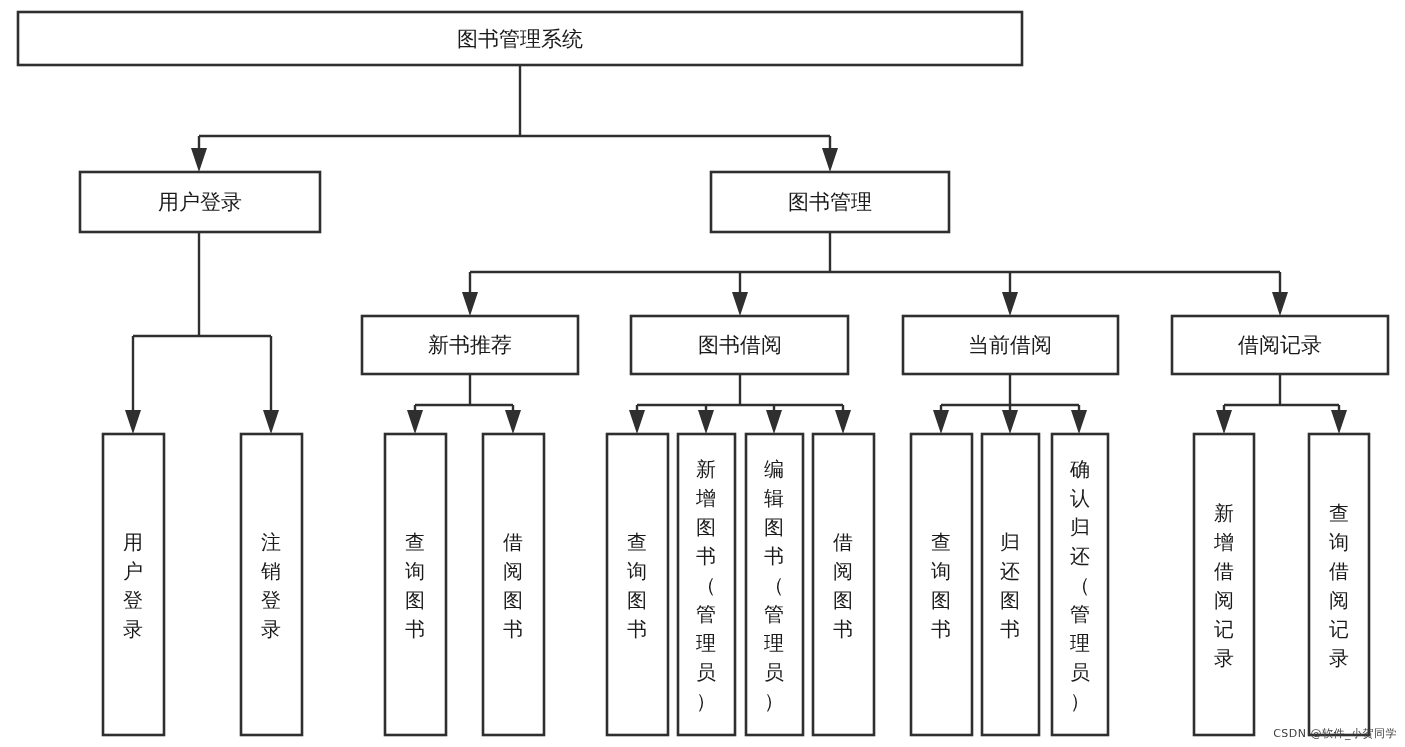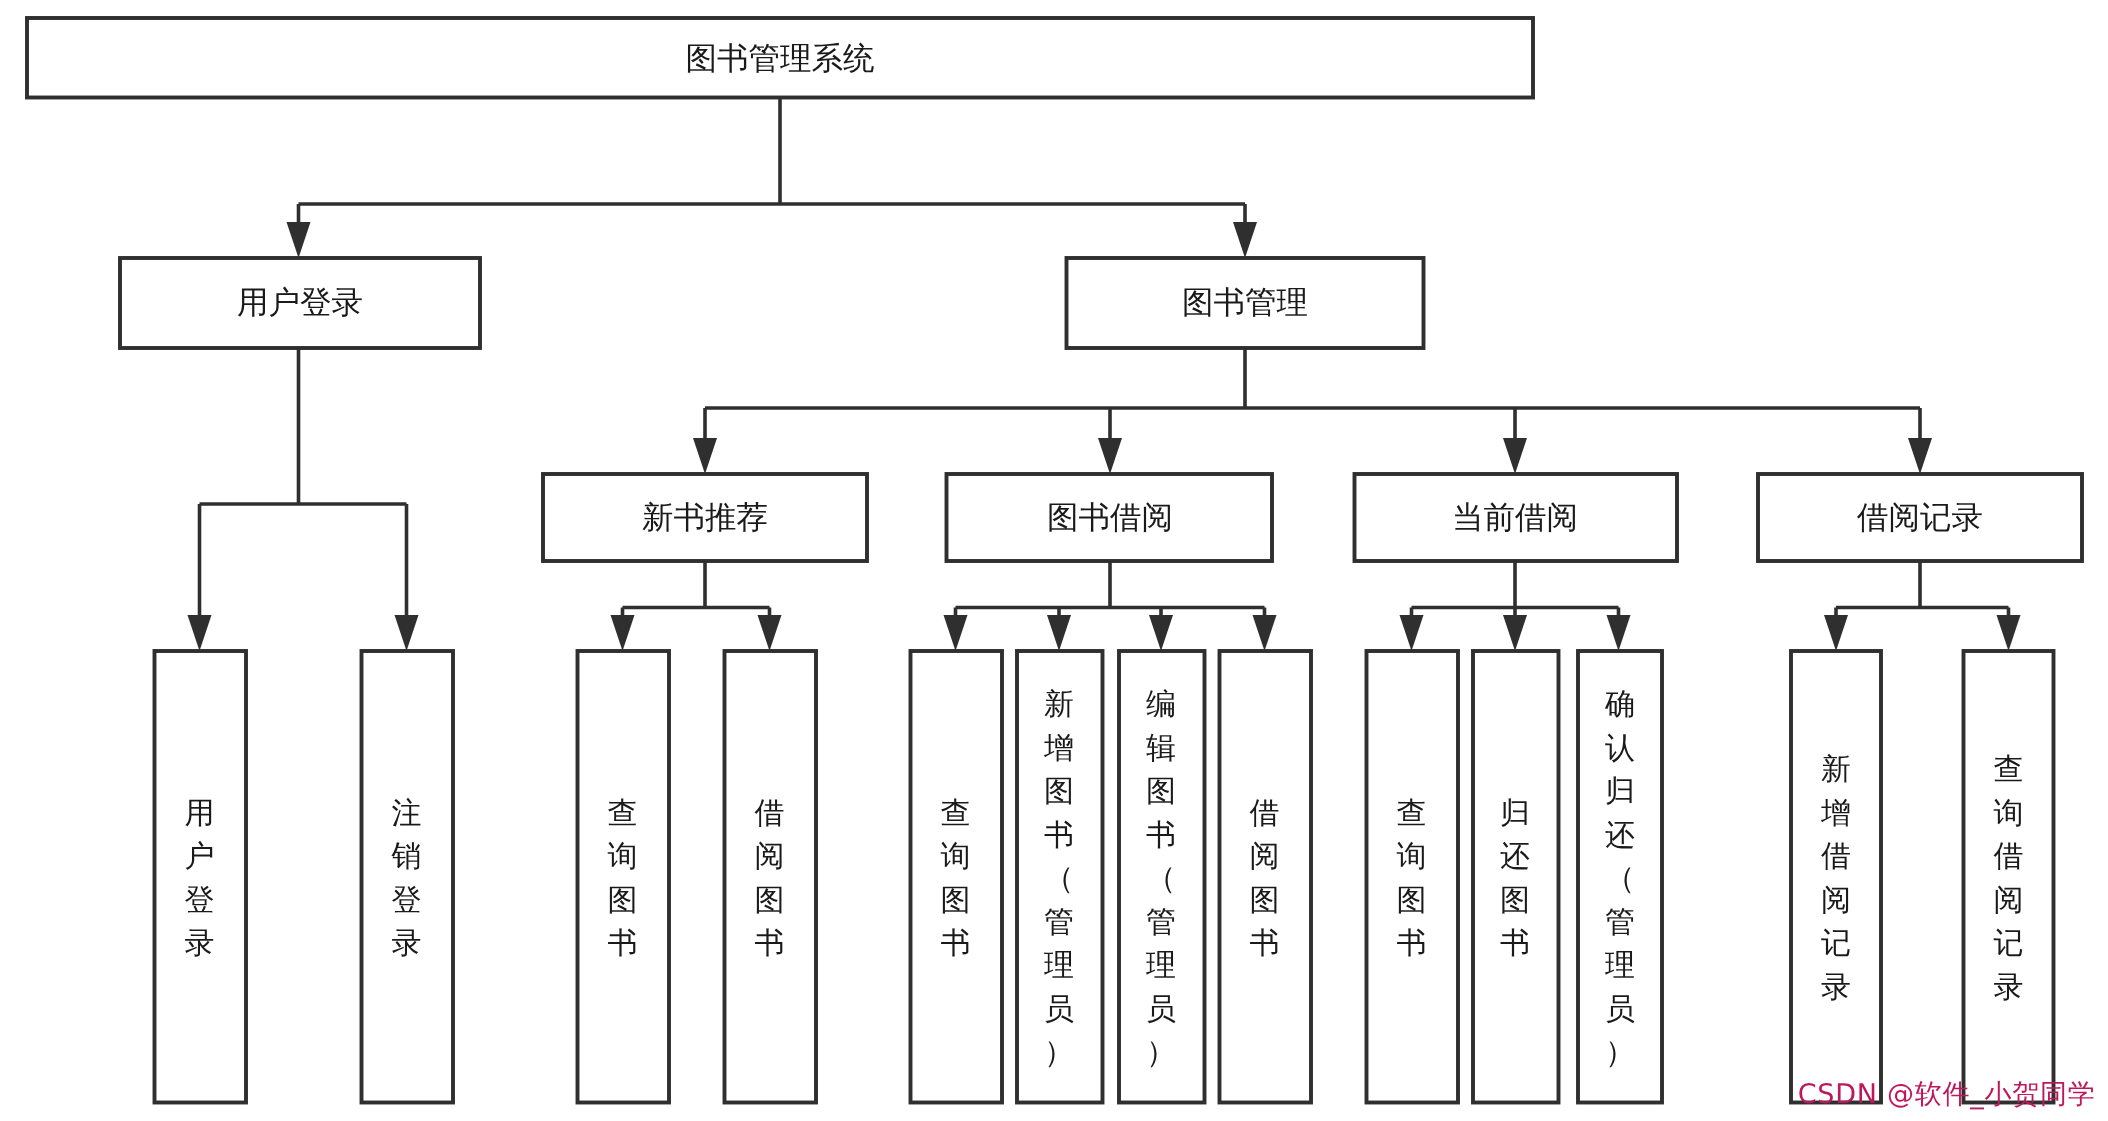--- a/index.html
+++ b/index.html
@@ -42,22 +42,22 @@
     fill: none;
   }
   .arrow-head {
     fill: #2f2f2f;
     stroke: none;
   }
   .watermark {
     position: absolute;
     right: 8px;
     bottom: 6px;
-    font-size: 18px;
-    color: #be185d;
+    font-size: 11px;
+    color: #404040;
     font-family: "DejaVu Sans", "Liberation Sans", sans-serif;
     white-space: nowrap;
     pointer-events: none;
     letter-spacing: 0.5px;
   }
 </style>
 </head>
 <body>
 
 <svg id="diagram" viewBox="0 0 1405 747">

